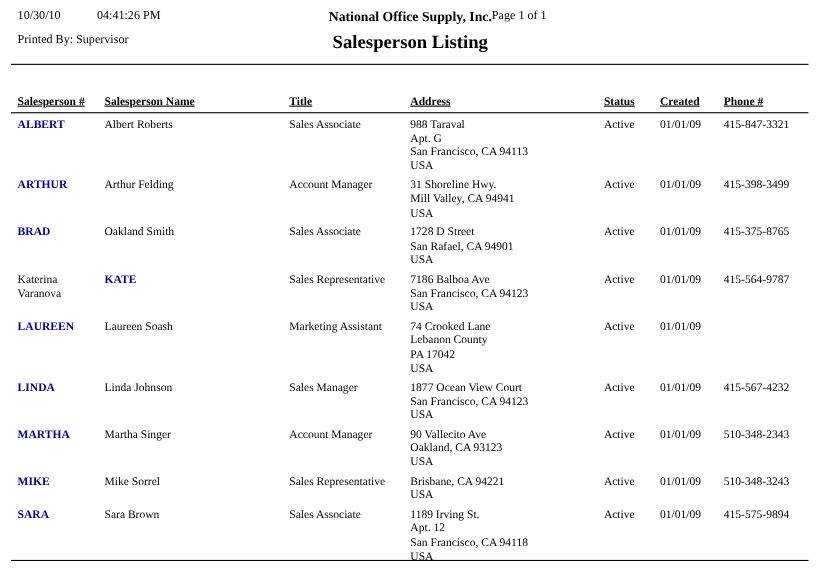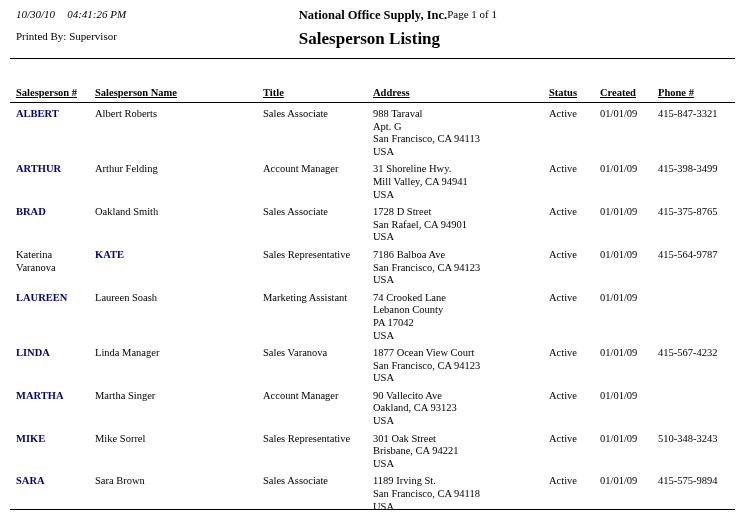--- a/index.html
+++ b/index.html
@@ -5,23 +5,23 @@
   html, body { margin: 0; padding: 0; background: #ffffff; }
   body {
     width: 745px; height: 521px;
     font-family: "Liberation Serif", serif;
     color: #000; position: relative; overflow: hidden;
   }
   .page { position: absolute; inset: 0; padding: 8px 15px 0 16px; box-sizing: border-box; }
 
   .hdr { display: grid; grid-template-columns: 1fr auto 1fr; align-items: start; }
   .hdr-left { font-size: 11px; line-height: 12px; }
-  .hdr-datetime { display: flex; gap: 12px; font-style: italic; }
+  .hdr-datetime { display: flex; gap: 33px; }
   .printed-by { margin-top: 10px; }
-  .hdr-center { }
+  .hdr-center { text-align: center; }
   .company { font-weight: bold; font-size: 12.5px; }
   .report-title { font-weight: bold; font-size: 17px; margin-top: 6px; }
   .hdr-right { text-align: left; font-size: 11px; }
 
   .rule { border-top: 1px solid #000; height: 0; margin-left: -6px; margin-right: -5px; }
   .rule.top { margin-top: 9px; }
 
   .grid { display: grid; grid-template-columns: 79px 168px 110px 176px 51px 58px 72px; }
   .colhead { font-weight: bold; font-size: 10.5px; margin-top: 28px; margin-bottom: 4px; }
   .colhead span { text-decoration: underline; justify-self: start; }
@@ -130,62 +130,63 @@
           <div>Lebanon County</div>
           <div>PA 17042</div>
           <div>USA</div>
         </div>
         <div class="cell">Active</div>
         <div class="cell">01/01/09</div>
         <div class="cell"></div>
       </div>
       <div class="grid row">
         <div class="cell cell-id">LINDA</div>
-        <div class="cell">Linda Manager</div>
-        <div class="cell">Sales Varanova</div>
+        <div class="cell">Linda Johnson</div>
+        <div class="cell">Sales Manager</div>
         <div class="cell">
           <div>1877 Ocean View Court</div>
           <div>San Francisco, CA 94123</div>
           <div>USA</div>
         </div>
         <div class="cell">Active</div>
         <div class="cell">01/01/09</div>
         <div class="cell">415-567-4232</div>
       </div>
       <div class="grid row">
         <div class="cell cell-id">MARTHA</div>
         <div class="cell">Martha Singer</div>
         <div class="cell">Account Manager</div>
         <div class="cell">
           <div>90 Vallecito Ave</div>
           <div>Oakland, CA 93123</div>
           <div>USA</div>
         </div>
         <div class="cell">Active</div>
         <div class="cell">01/01/09</div>
+        <div class="cell">510-348-2343</div>
       </div>
       <div class="grid row">
         <div class="cell cell-id">MIKE</div>
         <div class="cell">Mike Sorrel</div>
         <div class="cell">Sales Representative</div>
         <div class="cell">
-          <div>301 Oak Street</div>
           <div>Brisbane, CA 94221</div>
           <div>USA</div>
         </div>
         <div class="cell">Active</div>
         <div class="cell">01/01/09</div>
         <div class="cell">510-348-3243</div>
       </div>
       <div class="grid row">
         <div class="cell cell-id">SARA</div>
         <div class="cell">Sara Brown</div>
         <div class="cell">Sales Associate</div>
         <div class="cell">
           <div>1189 Irving St.</div>
+          <div>Apt. 12</div>
           <div>San Francisco, CA 94118</div>
           <div>USA</div>
         </div>
         <div class="cell">Active</div>
         <div class="cell">01/01/09</div>
         <div class="cell">415-575-9894</div>
       </div>
     </div>
 
   <div class="bottom-rule"></div>

